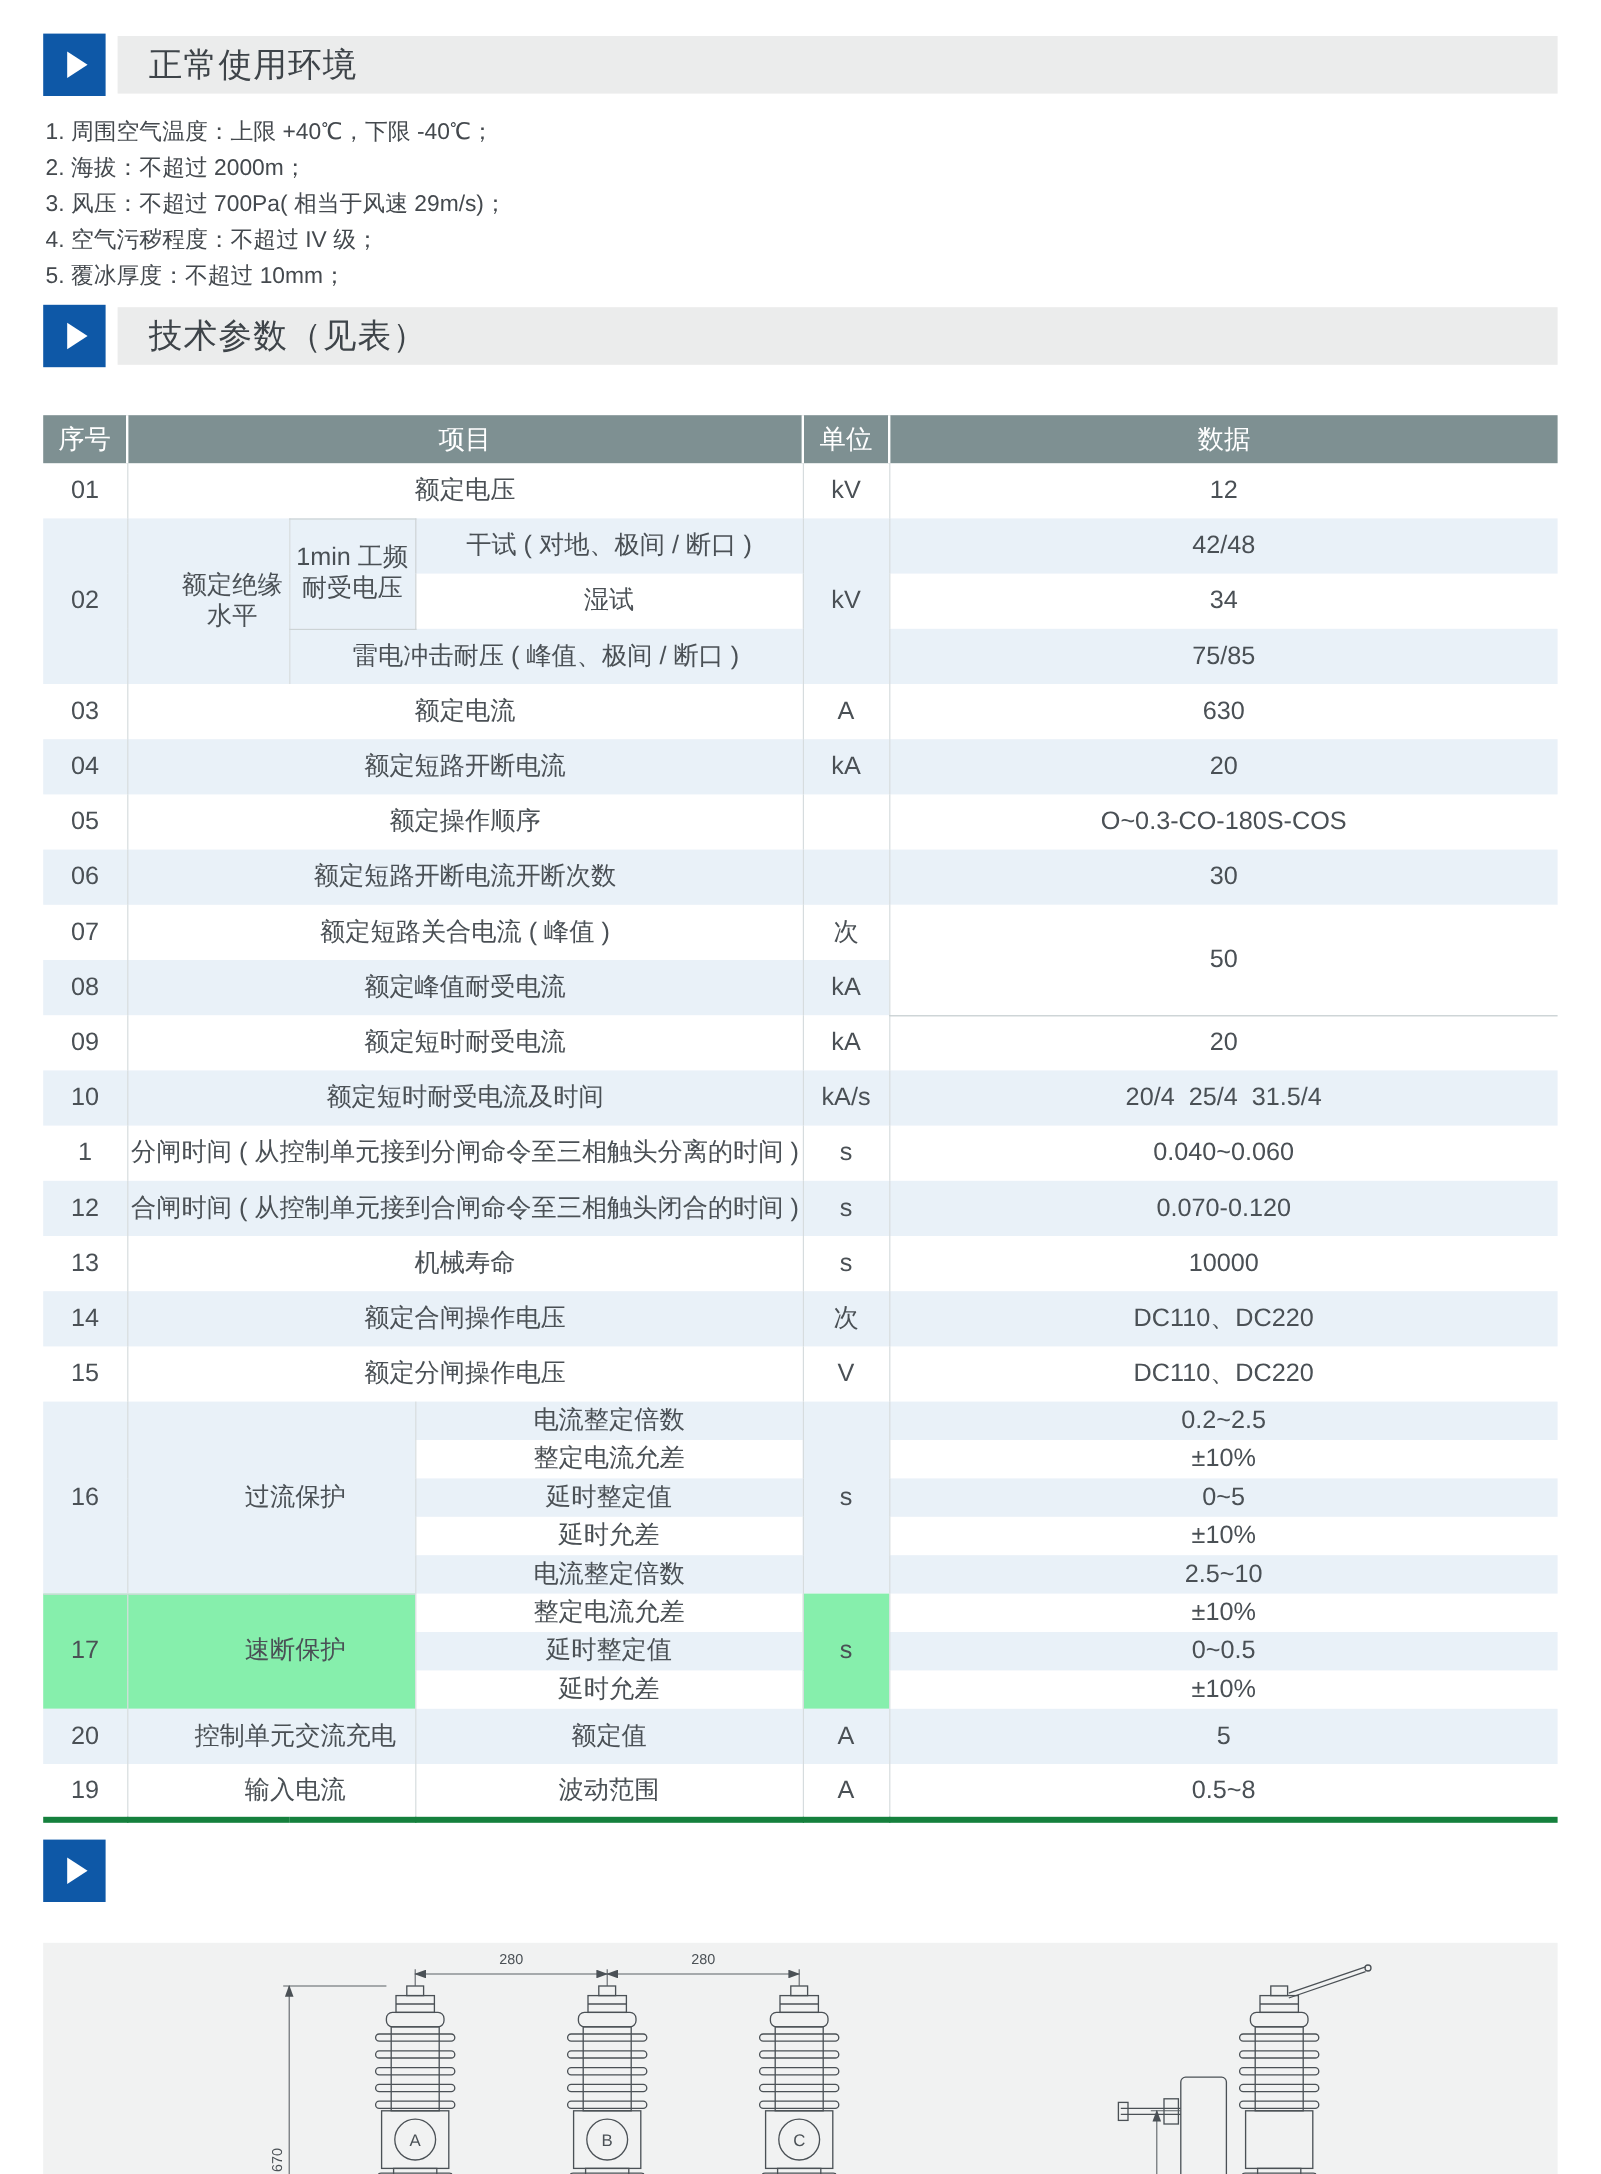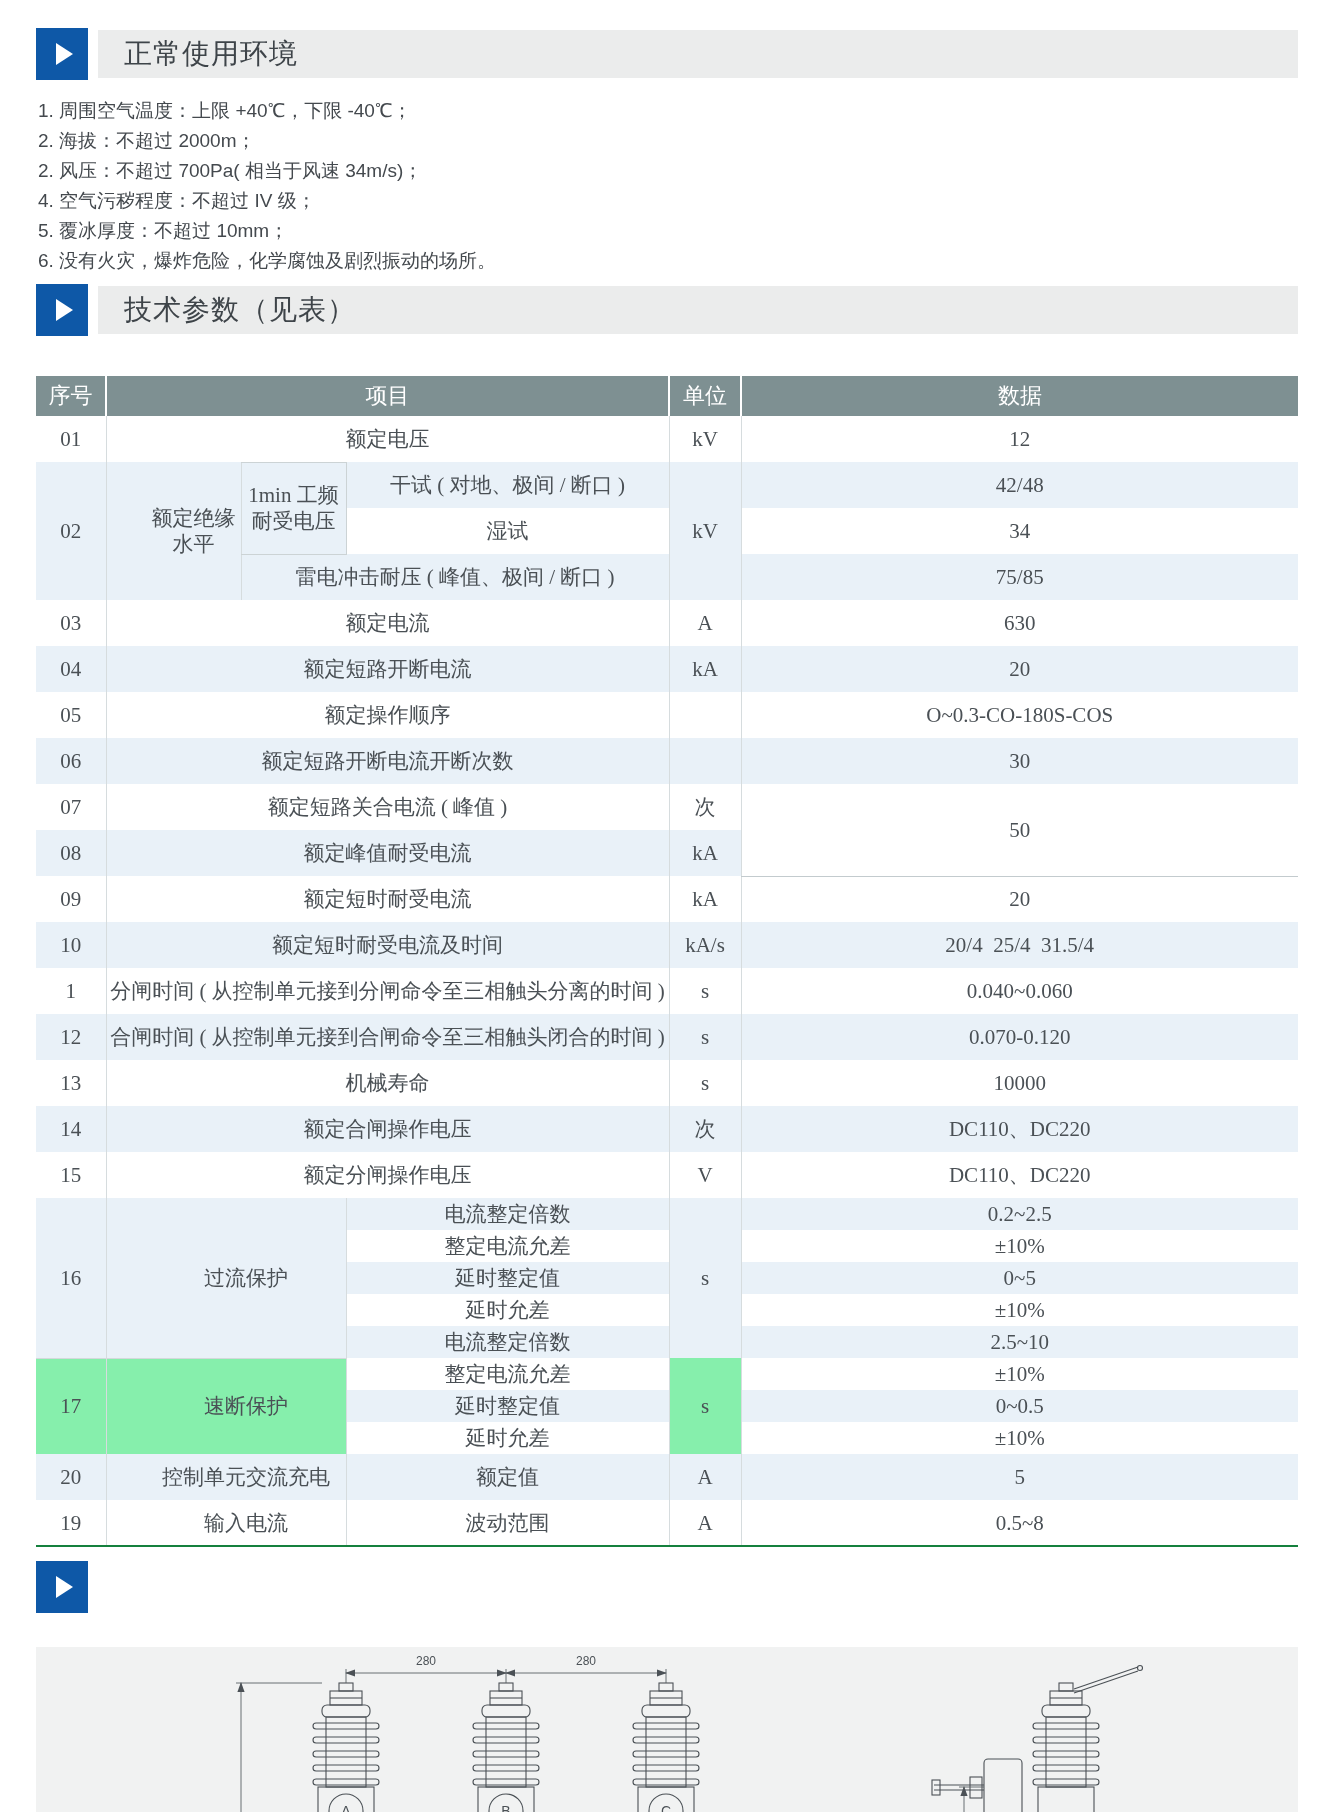--- a/index.html
+++ b/index.html
@@ -10,21 +10,21 @@
   .sec{display:flex;align-items:center;height:52px;}
   .sec-icon{width:52px;height:52px;background:#0e58a7;flex:0 0 52px;display:flex;align-items:center;justify-content:center;}
   .sec-icon .tri{width:0;height:0;border-left:17px solid #fff;border-top:11px solid transparent;border-bottom:11px solid transparent;margin-left:4px;}
   .sec-bar{flex:1;height:48px;background:#ebecec;margin-left:10px;display:flex;align-items:center;padding-left:26px;font-size:28px;color:#3e4449;letter-spacing:1px;font-family:Liberation Mono, monospace;}
 
   
   .env{margin:16px 0 8px 2px;font-size:19px;line-height:30px;color:#44494e;}
   .env div{white-space:pre;}
 
   
-  table.params{border-collapse:collapse;width:100%;margin-top:40px;table-layout:fixed;font-size:21px;color:#4a5055;border-bottom:2px solid #15803d;font-family:Liberation Serif, serif;}
+  table.params{border-collapse:collapse;width:100%;margin-top:40px;table-layout:fixed;font-size:21px;color:#4a5055;border-bottom:5px solid #15803d;}
   table.params th{background:#7e9092;color:#fff;font-weight:normal;height:38px;font-size:22px;border-left:2px solid #fff;}
   table.params th.c1{border-left:none;}
   table.params td{text-align:center;border-left:1px solid #d6dcde;padding:0;line-height:26px;}
   table.params td.c1{border-left:none;}
   tr.rA{height:46px;} tr.rB{height:46px;} tr.rC{height:32px;}
   tr.s td{background:#e9f1f8;}
   td.mw{background:#86efac;}               
   td.box{background:#fff;border:1px solid #ccd3d5;text-align:left;padding:2px 8px 2px 14px;line-height:25px;}
   td.it{text-align:left;padding-left:44px;}
   td.sub{text-align:left;padding-left:22px;}
@@ -50,24 +50,23 @@
   <div class="sec">
     <div class="sec-icon">
         <div class="tri"></div>
       </div>
     <div class="sec-bar">正常使用环境</div>
   </div>
 
   <div class="env">
     <div>1. 周围空气温度：上限 +40℃，下限 -40℃；</div>
     <div>2. 海拔：不超过 2000m；</div>
-    <div>2. 风压：不超过 700Pa( 相当于风速 34m/s)；</div>
+    <div>3. 风压：不超过 700Pa( 相当于风速 29m/s)；</div>
     <div>4. 空气污秽程度：不超过 IV 级；</div>
     <div>5. 覆冰厚度：不超过 10mm；</div>
-    <div>6. 没有火灾，爆炸危险，化学腐蚀及剧烈振动的场所。</div>
   </div>
 
   <div class="sec">
     <div class="sec-icon">
         <div class="tri"></div>
       </div>
     <div class="sec-bar">技术参数（见表）</div>
   </div>
 
   <table class="params">

